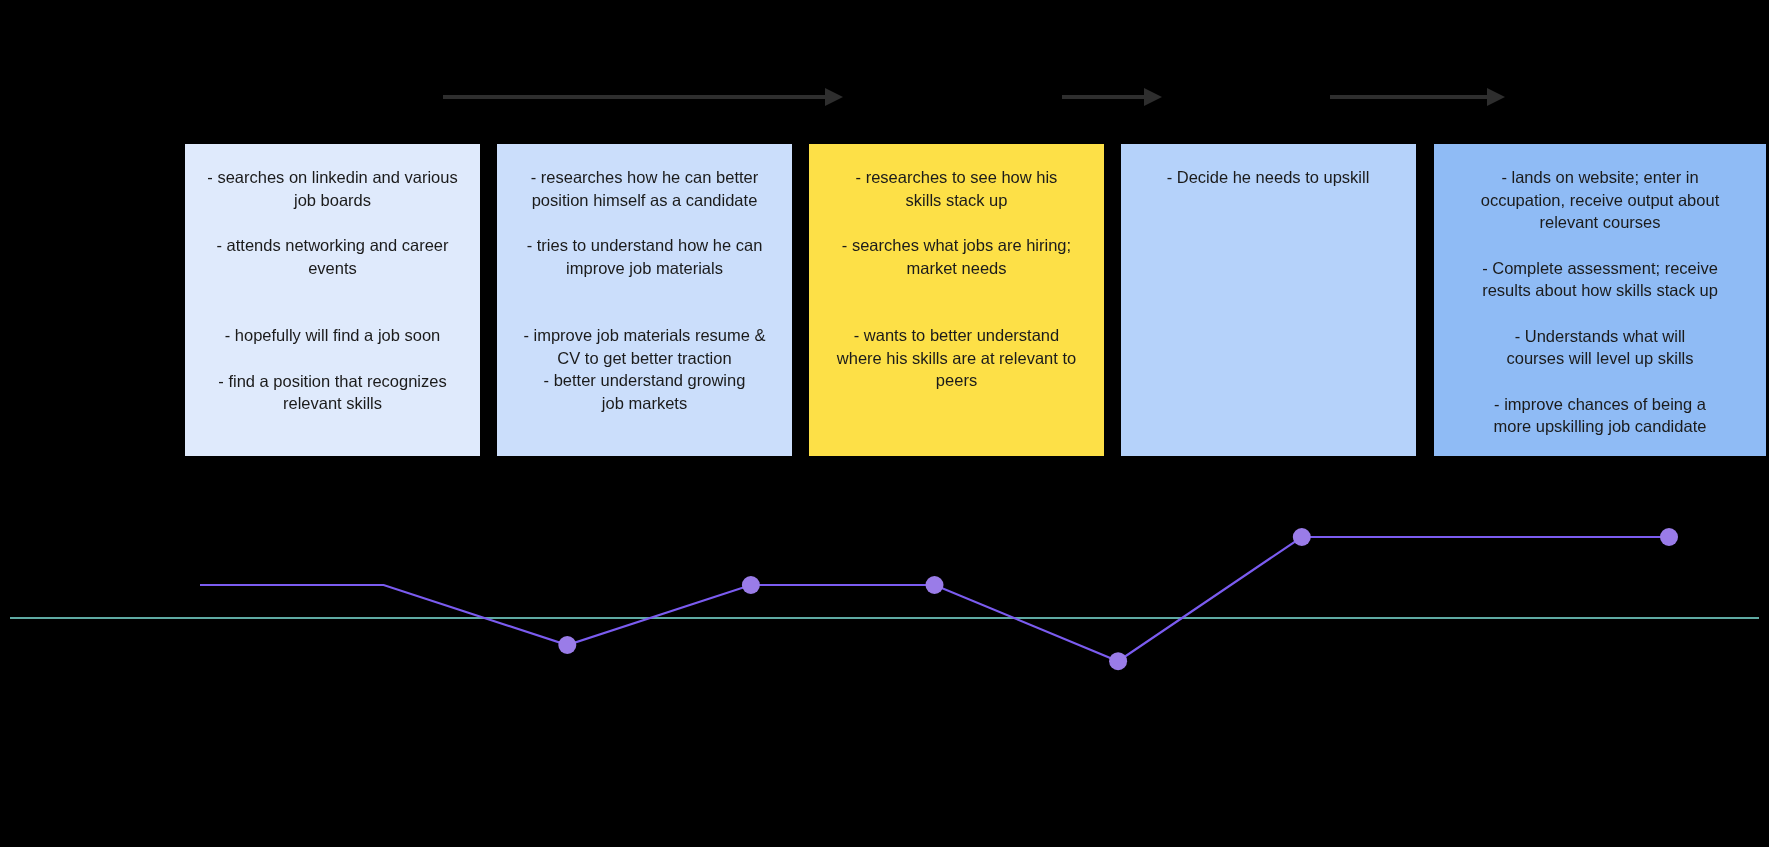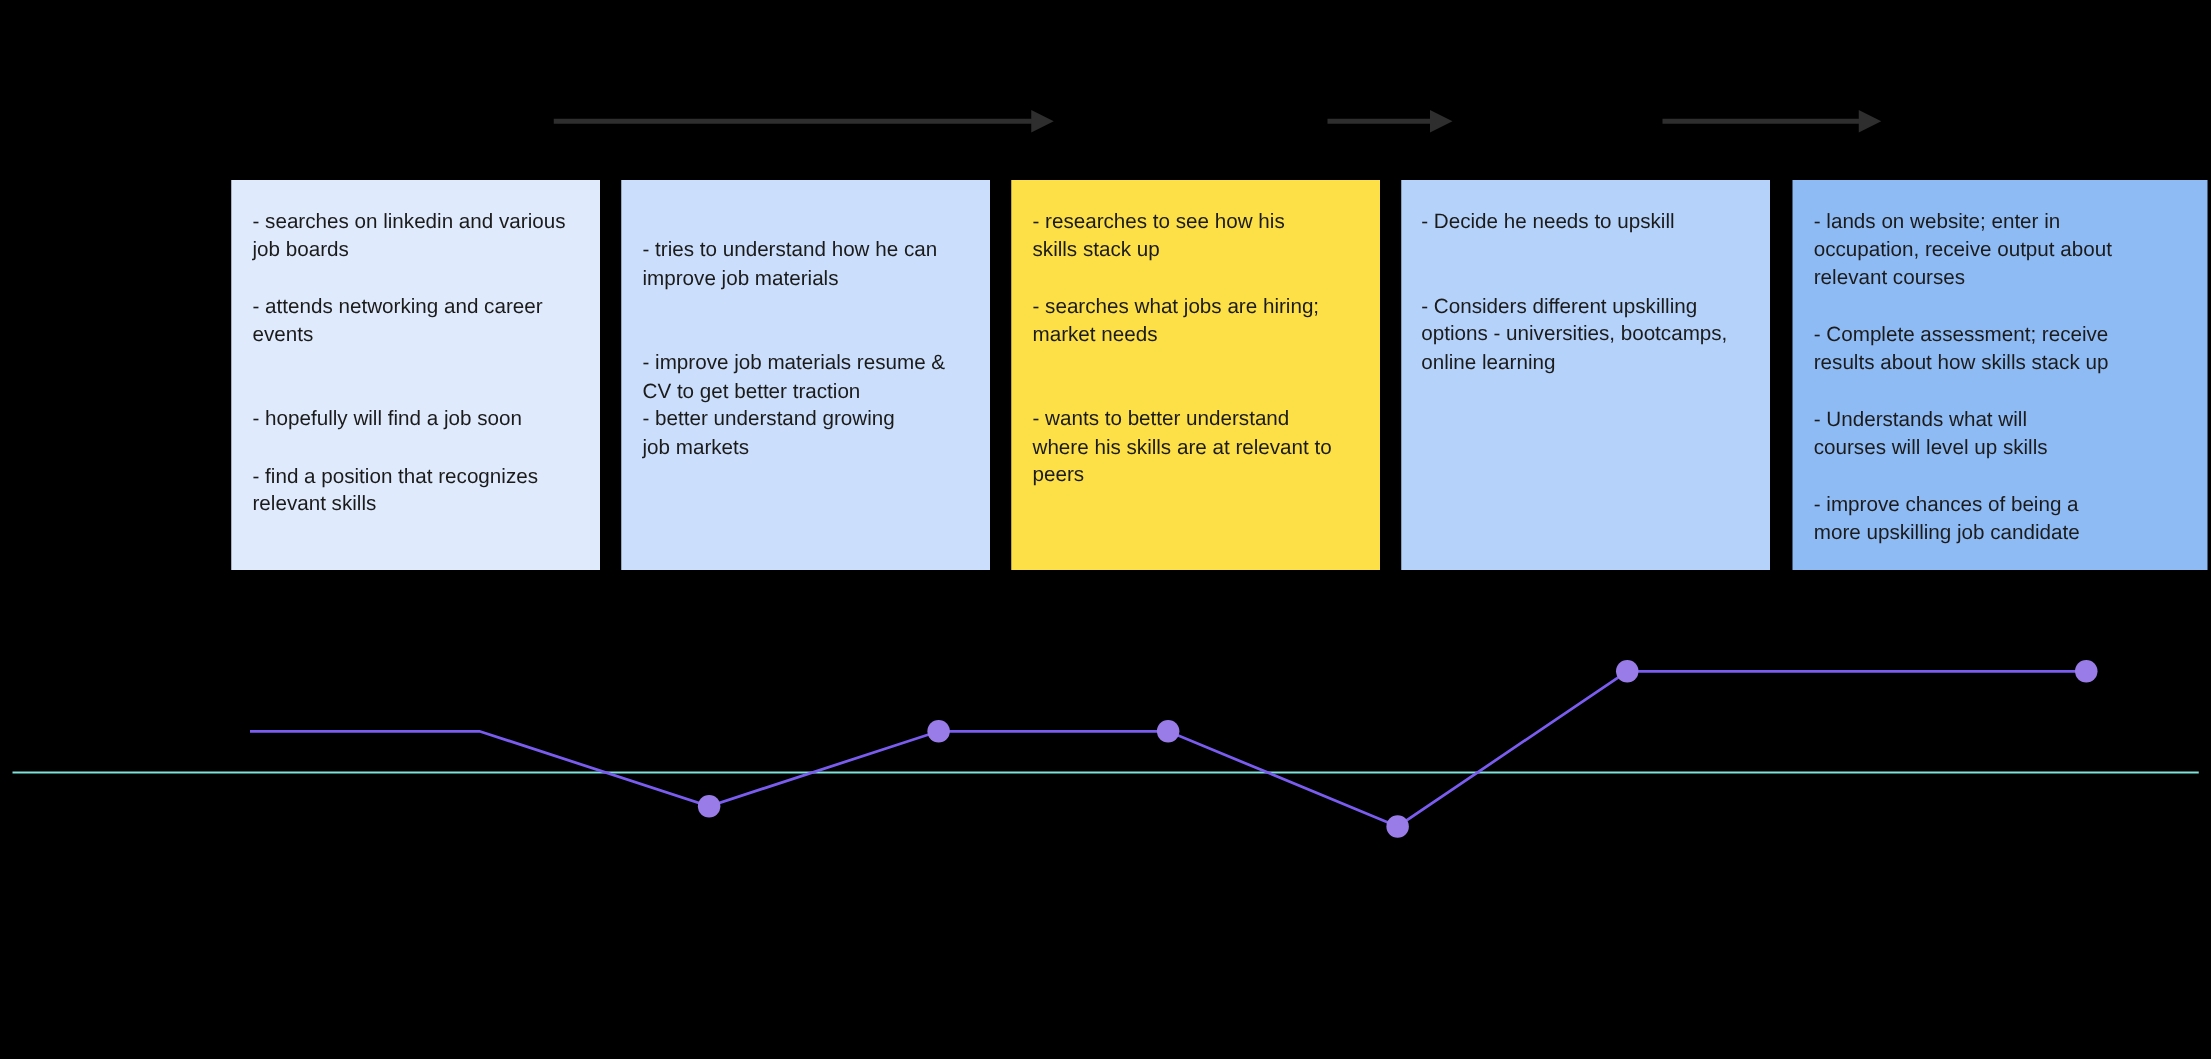--- a/index.html
+++ b/index.html
@@ -13,20 +13,21 @@
     font-family: "Liberation Sans", sans-serif;
     overflow: hidden;
     position: relative;
   }
 
   .stage {
     position: absolute;
     left: 0; top: 0;
     width: 1769px;
     height: 847px;
+    text-align: center;
   }
 
   
   .arrow-layer {
     position: absolute;
     left: 0;
     top: 88px;
     width: 1769px;
     height: 30px;
   }
@@ -133,20 +134,22 @@
       <div class="bullet">- attends networking and career
 events</div>
       <div class="gap-lg"></div>
       <div class="bullet">- hopefully will find a job soon</div>
       <div class="gap-sm"></div>
       <div class="bullet">- find a position that recognizes
 relevant skills</div>
     </div>
 
     <div class="card" id="card-2">
+      <div class="bullet">- researches how he can better
+position himself as a candidate</div>
       <div class="gap-sm"></div>
       <div class="bullet">- tries to understand how he can
 improve job materials</div>
       <div class="gap-lg"></div>
       <div class="bullet">- improve job materials resume &amp;
 CV to get better traction</div>
       <div class="bullet">- better understand growing
 job markets</div>
     </div>
 
@@ -158,23 +161,20 @@
 market needs</div>
       <div class="gap-lg"></div>
       <div class="bullet">- wants to better understand
 where his skills are at relevant to
 peers</div>
     </div>
 
     <div class="card" id="card-4">
       <div class="bullet">- Decide he needs to upskill</div>
       <div class="gap-lg"></div>
-      <div class="bullet">- Considers different upskilling
-options - universities, bootcamps,
-online learning</div>
       <div class="gap-sm"></div>
     </div>
 
     <div class="card" id="card-5">
       <div class="bullet">- lands on website; enter in
 occupation, receive output about
 relevant courses</div>
       <div class="gap-sm"></div>
       <div class="bullet">- Complete assessment; receive
 results about how skills stack up</div>

